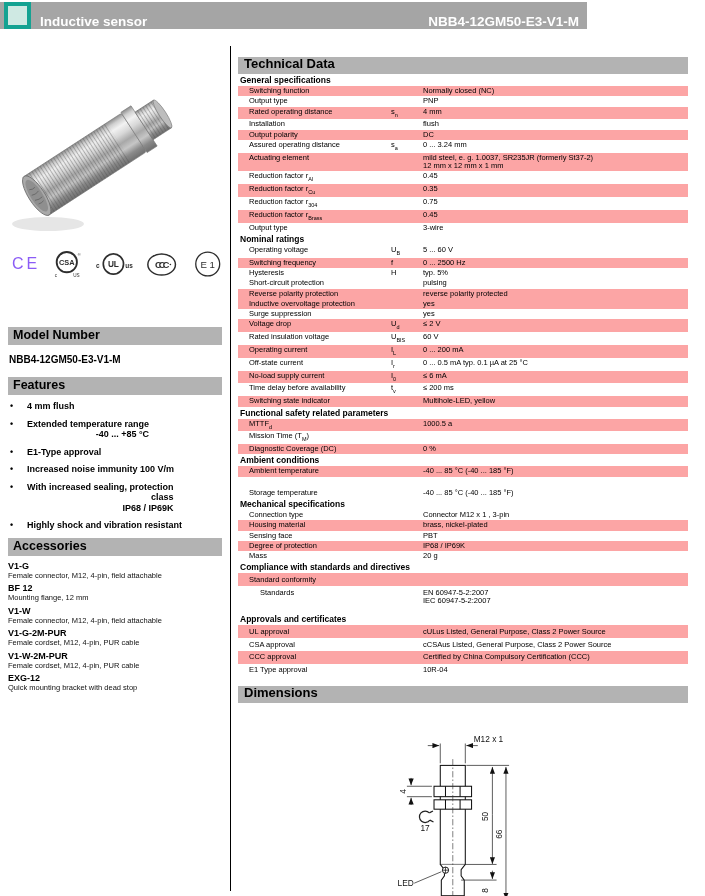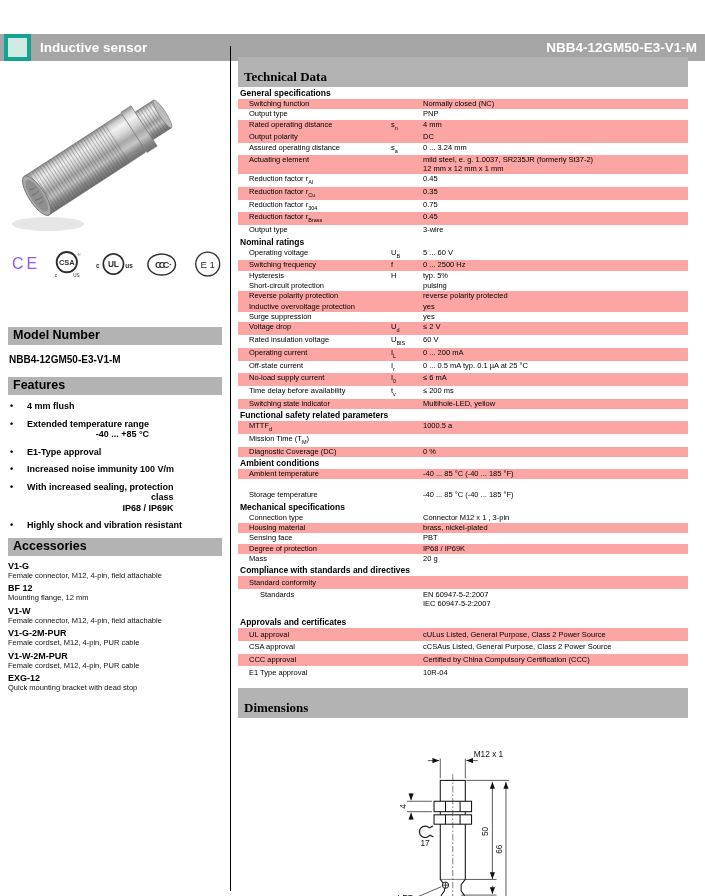--- a/index.html
+++ b/index.html
@@ -1,21 +1,21 @@
 <!DOCTYPE html>
 <html><head>
 <meta charset="utf-8">
 <style>
   html,body{margin:0;padding:0;}
   body{
     width:705px;height:896px;position:relative;background:#fff;
     font-family:"Liberation Sans",sans-serif;color:#000;overflow:hidden;
   }
   
-  .topbar{position:absolute;left:0;top:2px;width:705px;height:27px;background:#a5a5a5;display:flex;align-items:center;margin-top:32px;}
+  .topbar{position:absolute;left:0;top:2px;width:587px;height:27px;background:#a5a5a5;display:flex;align-items:flex-end;}
   .brand{width:27px;height:27px;box-sizing:border-box;background:#cfe9e3;border:4px solid #14a292;margin-left:4px;flex:0 0 auto;}
   .topbar .pt{color:#fff;font-weight:bold;font-size:13.5px;margin-left:9px;}
   .topbar .mod{color:#fff;font-weight:bold;font-size:13.5px;margin-left:auto;margin-right:8px;}
   
   .divider{position:absolute;left:230px;top:46px;width:1px;height:845px;background:#000;}
   
   .leftcol{position:absolute;left:8px;top:42px;width:214px;}
   .photo{height:198px;overflow:hidden;}
   .logos{height:44px;display:flex;align-items:center;gap:13px;padding-left:4px;margin-top:2px;}
   .logo-ce{font-size:16px;color:#8b5cf6;letter-spacing:3px;font-weight:400;}
@@ -23,21 +23,21 @@
   .mnum{font-weight:bold;font-size:10px;margin:9px 0 0 1px;}
   .featlist{margin-top:6px;}
   .feat{display:flex;margin-bottom:7px;}
   .feat .bullet{width:17px;flex:0 0 auto;font-size:9px;font-weight:bold;line-height:10.5px;padding-left:2px;}
   .feat .fl{font-size:9px;font-weight:bold;line-height:10.5px;text-align:right;}
   .acclist{margin-top:5px;}
   .acc-n{font-weight:bold;font-size:9px;line-height:10px;margin-top:3px;}
   .acc-d{font-size:7.5px;line-height:9.5px;color:#111;}
   
   .rightcol{position:absolute;left:238px;top:57px;width:450px;}
-  .rbar{background:#b3b3b3;font-weight:bold;font-size:13px;line-height:14px;padding:13px 6px 3px;font-family:Liberation Serif, serif;}
+  .rbar{background:#b3b3b3;font-weight:bold;font-size:13px;line-height:14px;padding:0 6px 3px;}
   .sec-h{font-weight:bold;font-size:8.5px;line-height:9px;padding:2px 2px 1px 2px;}
   .sec.gapb{margin-top:6px;}
   .row{display:flex;padding:1px 0 1px 11px;font-size:7.5px;line-height:8.3px;}
   .row.shaded{background:#fca5a5;}
   .loose .row{padding-top:2.5px;padding-bottom:2px;}
   .row .lab{width:142px;flex:0 0 auto;}
   .row.ind2 .lab{padding-left:11px;width:131px;}
   .row .sym{width:32px;flex:0 0 auto;}
   .row .val{flex:1;}
   .row sub{font-size:5.5px;}
@@ -199,20 +199,27 @@
             <div class="vl">PNP</div>
           </div>
         </div>
         <div class="row shaded">
           <div class="lab">Rated operating distance</div>
           <div class="sym">s<sub>n</sub></div>
           <div class="val">
             <div class="vl">4 mm</div>
           </div>
         </div>
+        <div class="row">
+          <div class="lab">Installation</div>
+          <div class="sym"></div>
+          <div class="val">
+            <div class="vl">flush</div>
+          </div>
+        </div>
         <div class="row shaded">
           <div class="lab">Output polarity</div>
           <div class="sym"></div>
           <div class="val">
             <div class="vl">DC</div>
           </div>
         </div>
         <div class="row">
           <div class="lab">Assured operating distance</div>
           <div class="sym">s<sub>a</sub></div>

